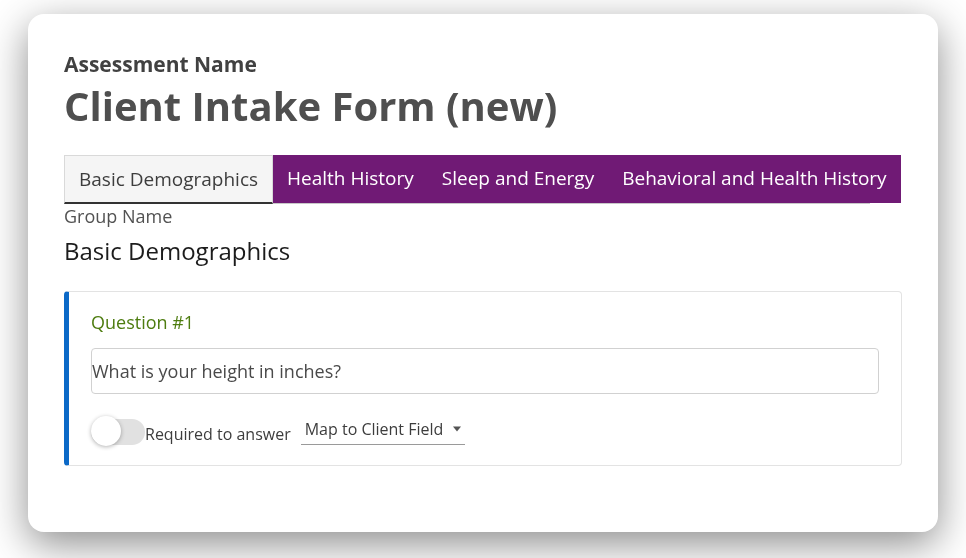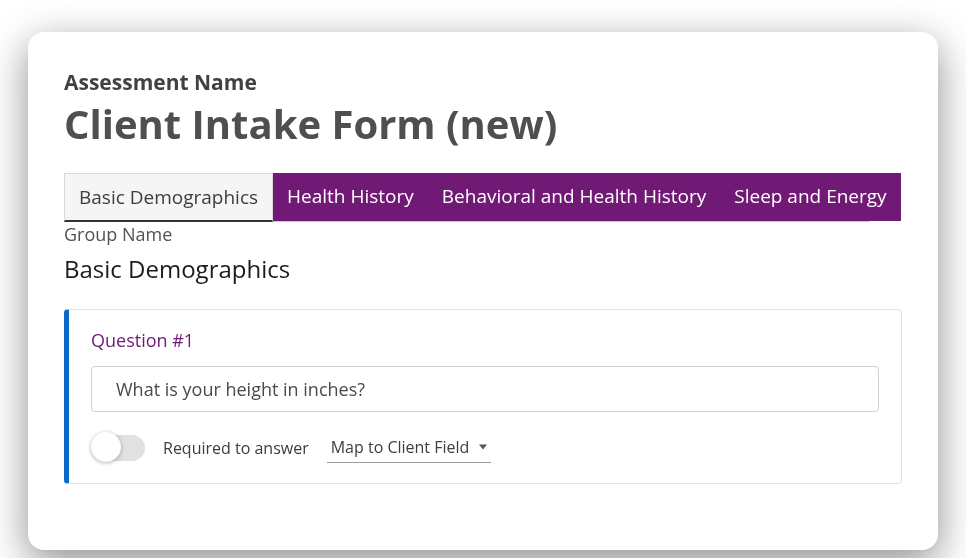--- a/index.html
+++ b/index.html
@@ -6,21 +6,21 @@
   body {
     font-family: "Segoe UI", "Open Sans", Arial, sans-serif;
     background: #ffffff;
     width: 966px;
     height: 558px;
     overflow: hidden;
   }
   .card {
     position: absolute;
     left: 28px;
-    top: 32px;
+    top: 14px;
     width: 910px;
     height: 518px;
     background: #ffffff;
     border-radius: 16px;
     box-shadow: 0 12px 40px rgba(0,0,0,0.45);
     padding: 36px 36px 28px 36px;
   }
   .assessment-label {
     font-size: 21px;
     font-weight: 700;
@@ -68,39 +68,38 @@
   .question-card {
     margin-top: 24px;
     border: 1px solid #e3e3e3;
     border-left: 5px solid #0b69c7;
     border-radius: 4px;
     padding: 18px 22px 20px 22px;
     background: #ffffff;
   }
   .question-label {
     font-size: 18px;
-    color: #701a75;
+    color: #4d7c0f;
     margin-bottom: 14px;
   }
   .question-input {
     width: 100%;
     height: 46px;
-    padding: 0 24px;
+    padding: 0 0;
     font-size: 18px;
     color: #4a4a4a;
     border: 1px solid #d1d1d1;
     border-radius: 4px;
     outline: none;
     font-family: inherit;
   }
   .controls-row {
     display: flex;
-    align-items: center;
+    align-items: flex-end;
     margin-top: 20px;
-    gap: 18px;
   }
   .toggle {
     width: 54px;
     height: 26px;
     background: #e1e1e1;
     border-radius: 14px;
     position: relative;
     cursor: pointer;
     flex-shrink: 0;
   }
@@ -116,21 +115,21 @@
   }
   .toggle-label {
     font-size: 16px;
     color: #3d3d3d;
   }
   .map-select {
     font-size: 16px;
     color: #3d3d3d;
     border-bottom: 1px solid #9a9a9a;
     padding: 4px 22px 4px 4px;
-    margin-left: 0;
+    margin-left: 10px;
     position: relative;
     cursor: pointer;
     display: inline-flex;
     align-items: center;
   }
   .map-select .chev {
     position: absolute;
     right: 4px;
     top: 50%;
     transform: translateY(-50%);
@@ -145,22 +144,22 @@
 <body>
 
 <div class="card">
 
   <div class="assessment-label">Assessment Name</div>
   <div class="assessment-title">Client Intake Form (new)</div>
 
   <div class="tabs">
     <div class="tab active">Basic Demographics</div>
     <div class="tab inactive">Health History</div>
+    <div class="tab inactive">Sleep and Energy</div>
     <div class="tab inactive">Behavioral and Health History</div>
-    <div class="tab inactive">Sleep and Energy</div>
   </div>
 
   <div class="group-label">Group Name</div>
   <div class="group-title">Basic Demographics</div>
 
   <div class="question-card">
     <div class="question-label">Question #1</div>
     <input class="question-input" type="text" value="What is your height in inches?" style="">
     <div class="controls-row">
       <div class="toggle">

